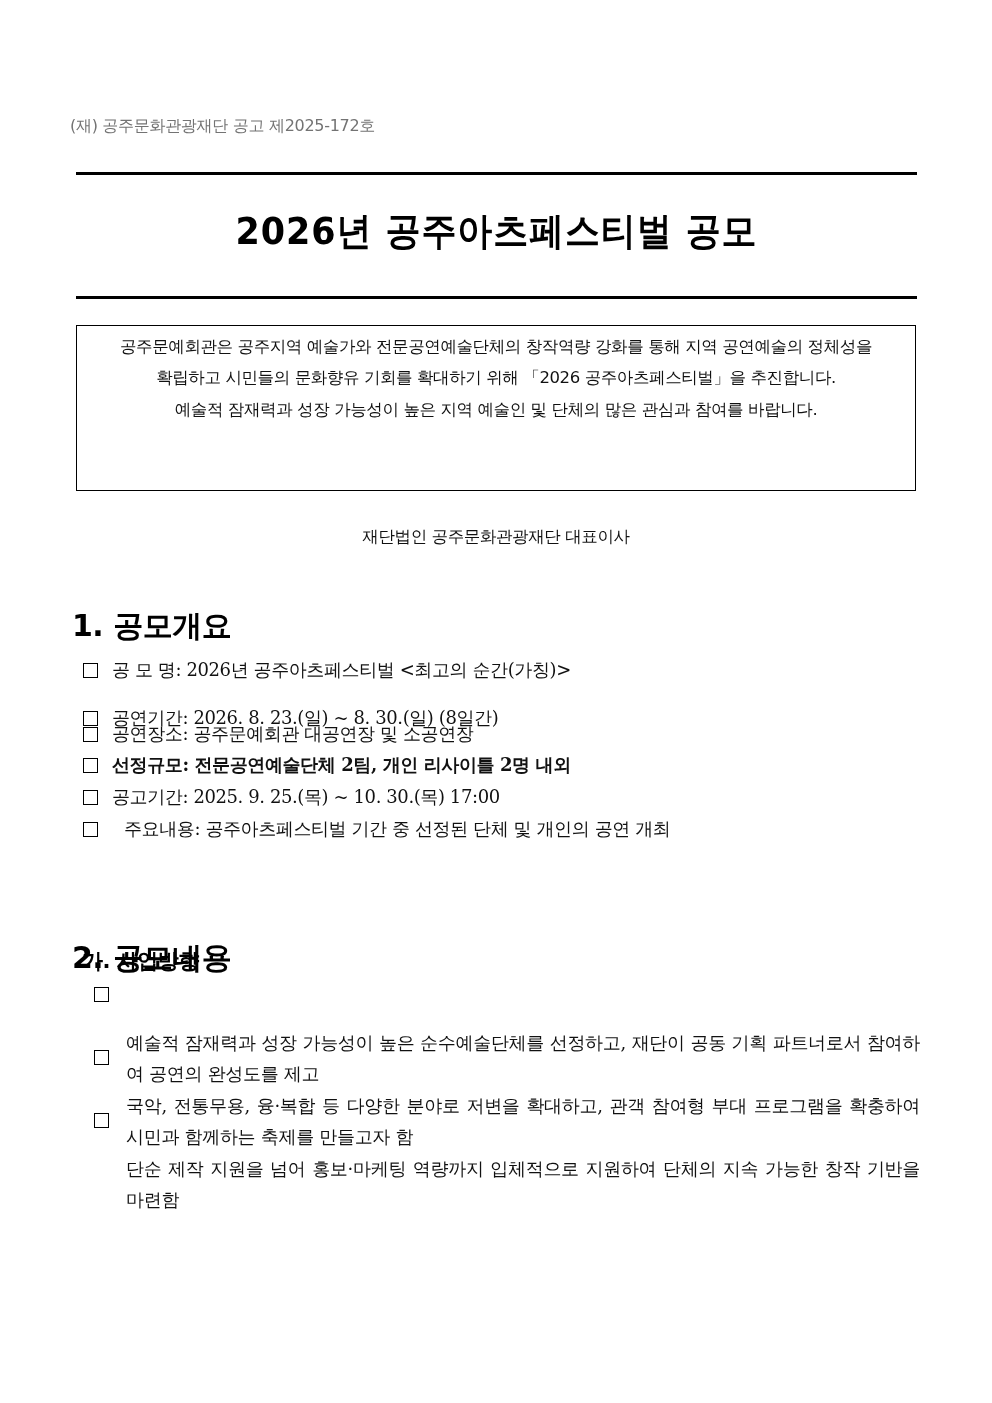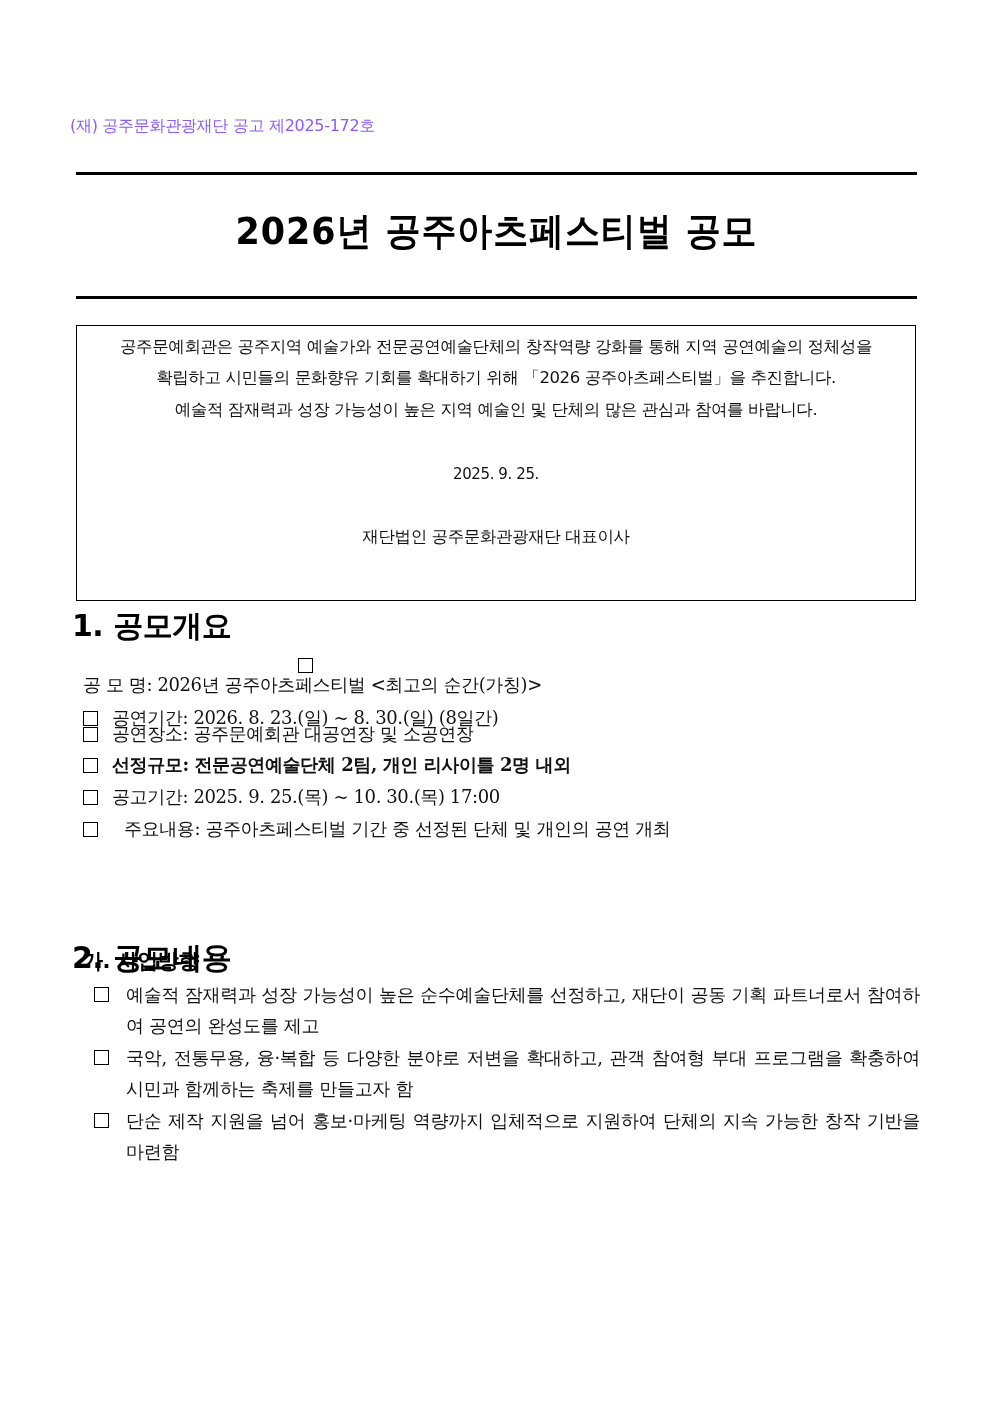--- a/index.html
+++ b/index.html
@@ -14,21 +14,21 @@
       overflow: hidden;
       color: #000;
       font-family: "DejaVu Sans", "Liberation Sans", sans-serif;
     }
     .notice-no {
       position: absolute;
       left: 70px;
       top: 116px;
       font-size: 16px;
       letter-spacing: -0.3px;
-      color: #8b5cf6;
+      color: #737373;
     }
     .rule {
       position: absolute;
       left: 76px;
       width: 841px;
       height: 3px;
       background: #000;
     }
     .rule.top { top: 172px; }
     .rule.bottom { top: 296px; }
@@ -42,21 +42,21 @@
       font-weight: bold;
       letter-spacing: 1px;
       transform: scaleX(0.92);
       transform-origin: center;
     }
     .intro-box {
       position: absolute;
       left: 76px;
       top: 325px;
       width: 840px;
-      height: 276px;
+      height: 166px;
       border: 1px solid #000;
       box-sizing: border-box;
     }
     .intro-line {
       position: absolute;
       left: 0;
       width: 100%;
       text-align: center;
       font-size: 16.5px;
       letter-spacing: -0.4px;
@@ -118,42 +118,42 @@
     .para .checkbox {
       position: absolute;
       left: 0;
       top: 8px;
     }
     .para .para-text {
       display: block;
       padding-left: 32px;
       text-align: justify;
       text-align-last: left;
+      margin-top: 48px;
     }
   </style>
 </head>
 <body>
 
 <div class="notice-no">(재) 공주문화관광재단 공고 제2025-172호</div>
 
 <div class="rule top"></div>
 <div class="doc-title">2026년 공주아츠페스티벌 공모</div>
 <div class="rule bottom"></div>
 
 <div class="intro-box">
   <div class="intro-line l1">공주문예회관은 공주지역 예술가와 전문공연예술단체의 창작역량 강화를 통해 지역 공연예술의 정체성을</div>
   <div class="intro-line l2">확립하고 시민들의 문화향유 기회를 확대하기 위해 「2026 공주아츠페스티벌」을 추진합니다.</div>
   <div class="intro-line l3">예술적 잠재력과 성장 가능성이 높은 지역 예술인 및 단체의 많은 관심과 참여를 바랍니다.</div>
-  <div class="intro-line date">2025. 9. 25.</div>
   <div class="intro-line sign">재단법인 공주문화관광재단 대표이사</div>
 </div>
 
 <div class="sec-heading s1">1. 공모개요</div>
 
-<div class="item" style="top:658px;flex-direction:column;">
+<div class="item" style="top:658px;">
   <span class="checkbox"></span>
   <span>공 모 명: 2026년 공주아츠페스티벌 &lt;최고의 순간(가칭)&gt;</span>
 </div>
 <div class="item" style="top:690px;margin-top:16px;">
   <span class="checkbox"></span>
   <span>공연기간: 2026. 8. 23.(일) ~ 8. 30.(일) (8일간)</span>
 </div>
 <div class="item" style="top:722px;">
   <span class="checkbox"></span>
   <span>공연장소: 공주문예회관 대공연장 및 소공연장</span>

